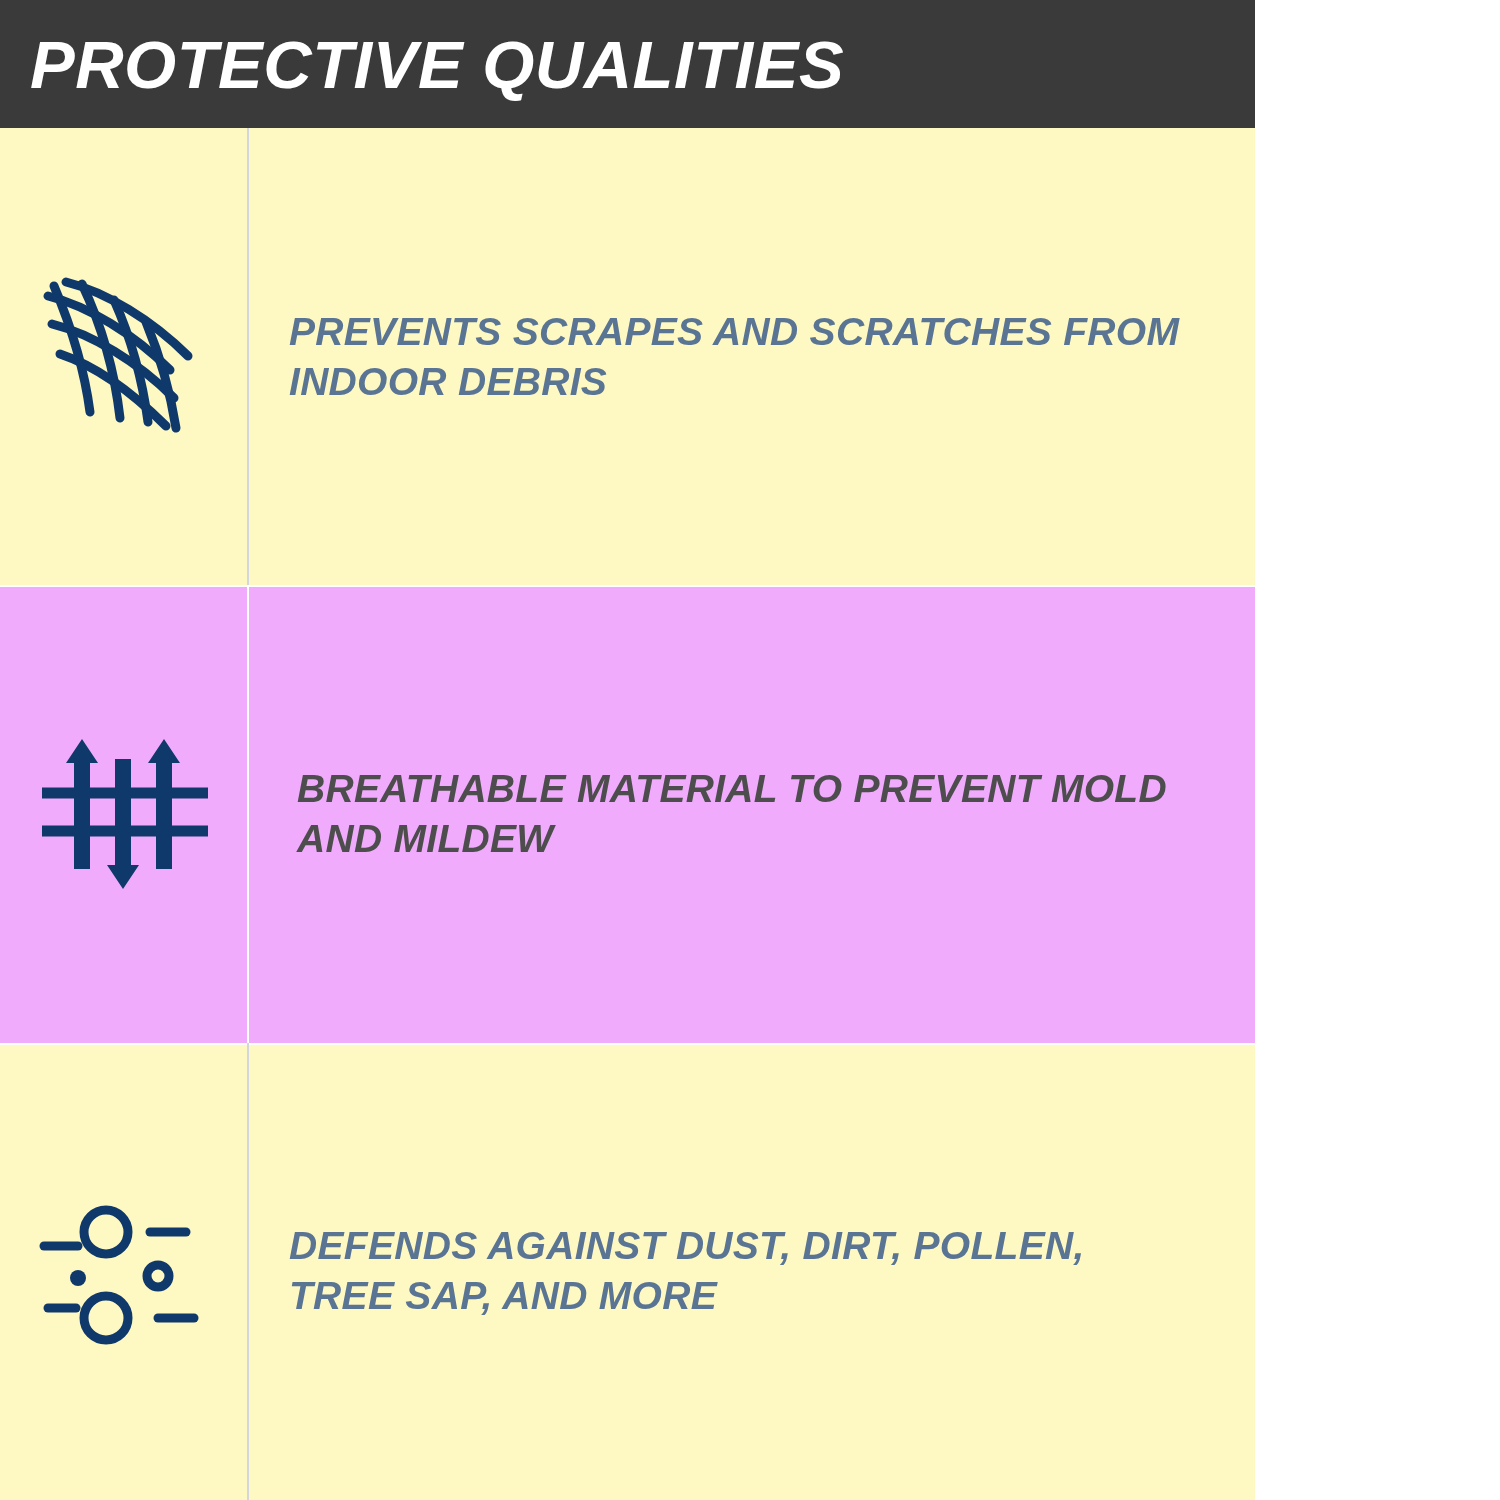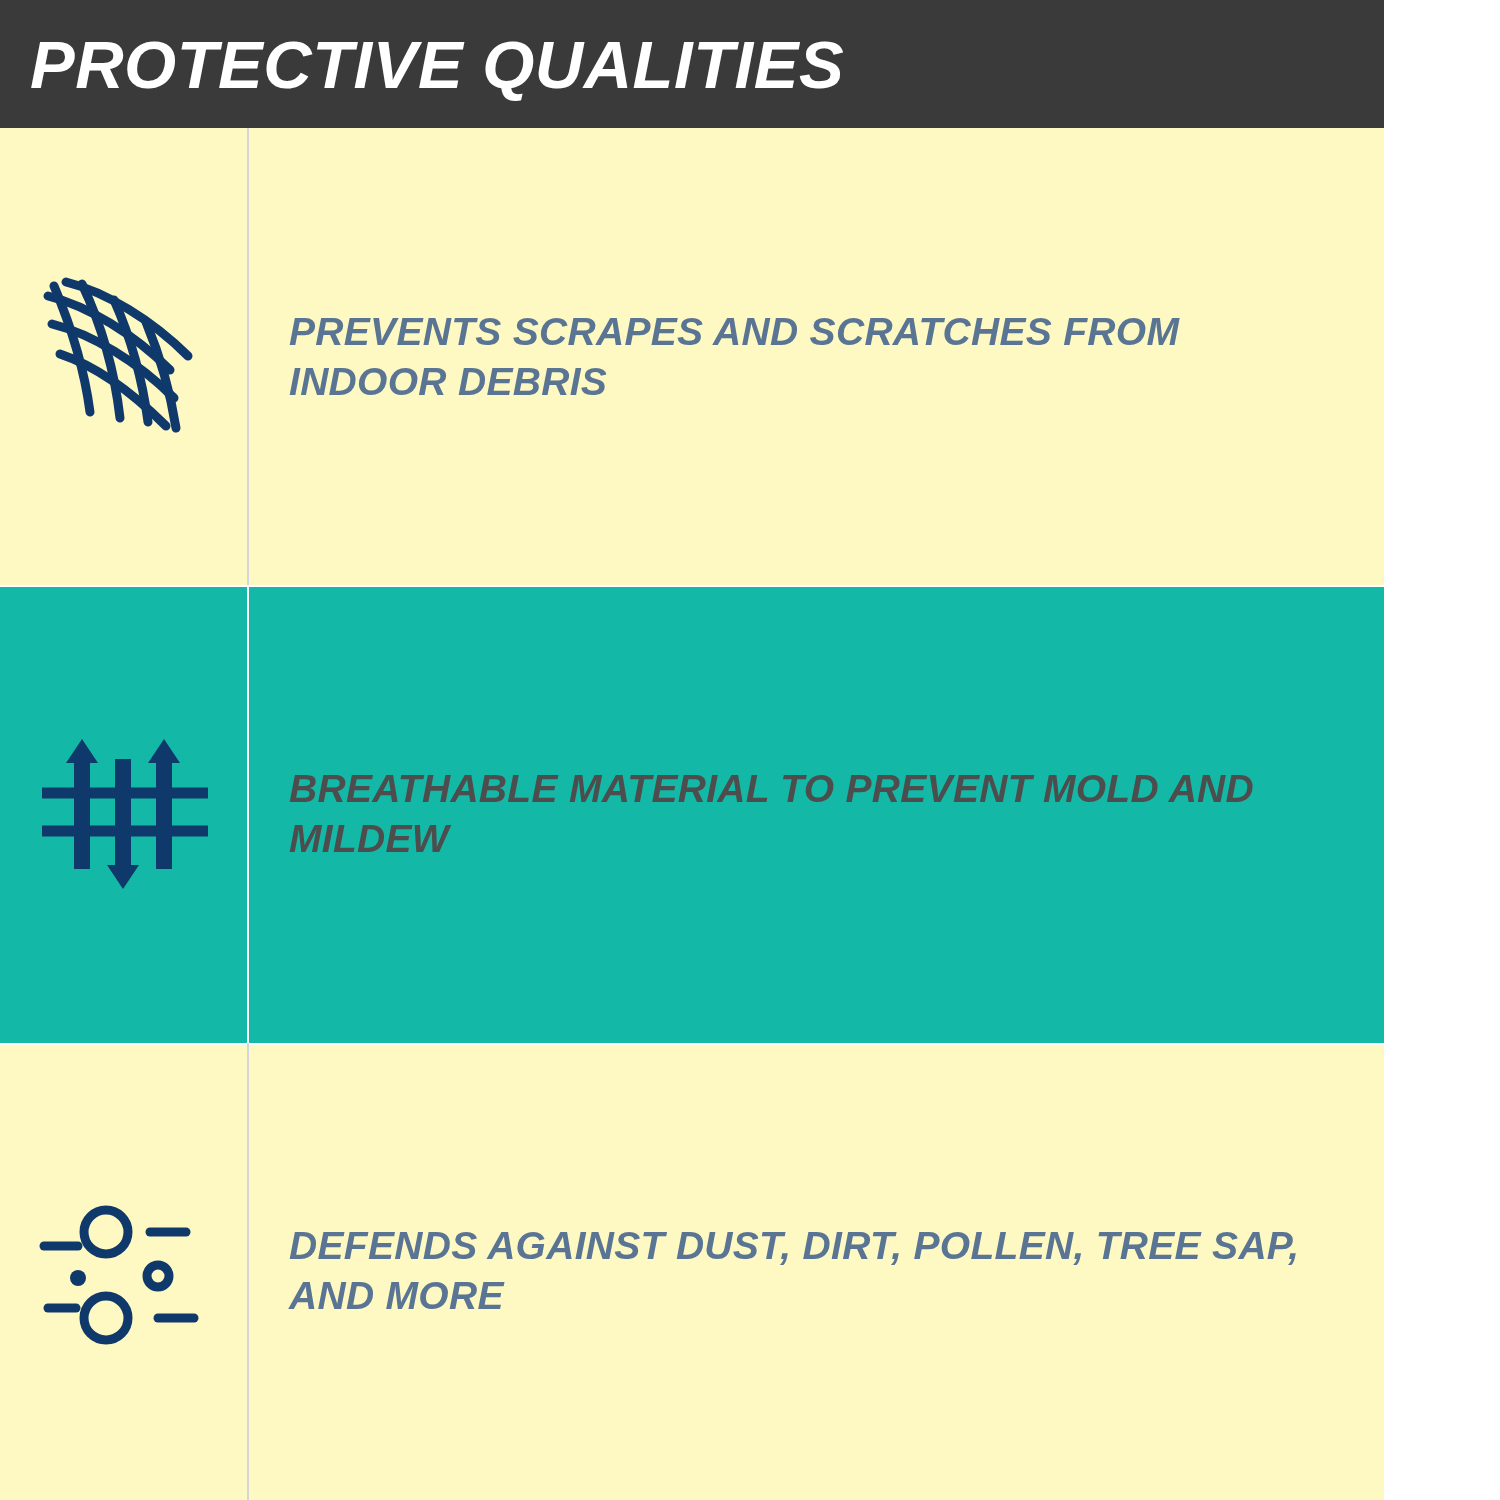--- a/index.html
+++ b/index.html
@@ -7,21 +7,21 @@
     padding: 0;
   }
   body {
     width: 1500px;
     height: 1500px;
     background: #ffffff;
     font-family: "Liberation Sans", sans-serif;
     overflow: hidden;
   }
   .infographic {
-    width: 1384px;
+    width: 1255px;
     height: 1500px;
     display: flex;
     flex-direction: column;
     background: #ffffff;
   }
   
   .header {
     height: 128px;
     background: #3a3a3a;
     display: flex;
@@ -49,21 +49,22 @@
     flex: 1 1 0;
     display: flex;
     align-items: stretch;
     position: relative;
     box-sizing: border-box;
   }
   .row.light {
     background: #fef9c3;
   }
   .row.shaded {
-    background: #14b8a6;
+    background: #f0abfc;
+    gap: 8px;
   }
   .row + .row::before {
     content: "";
     position: absolute;
     top: 0;
     left: 0;
     right: 0;
     height: 2px;
     background: #ffffff;
   }

